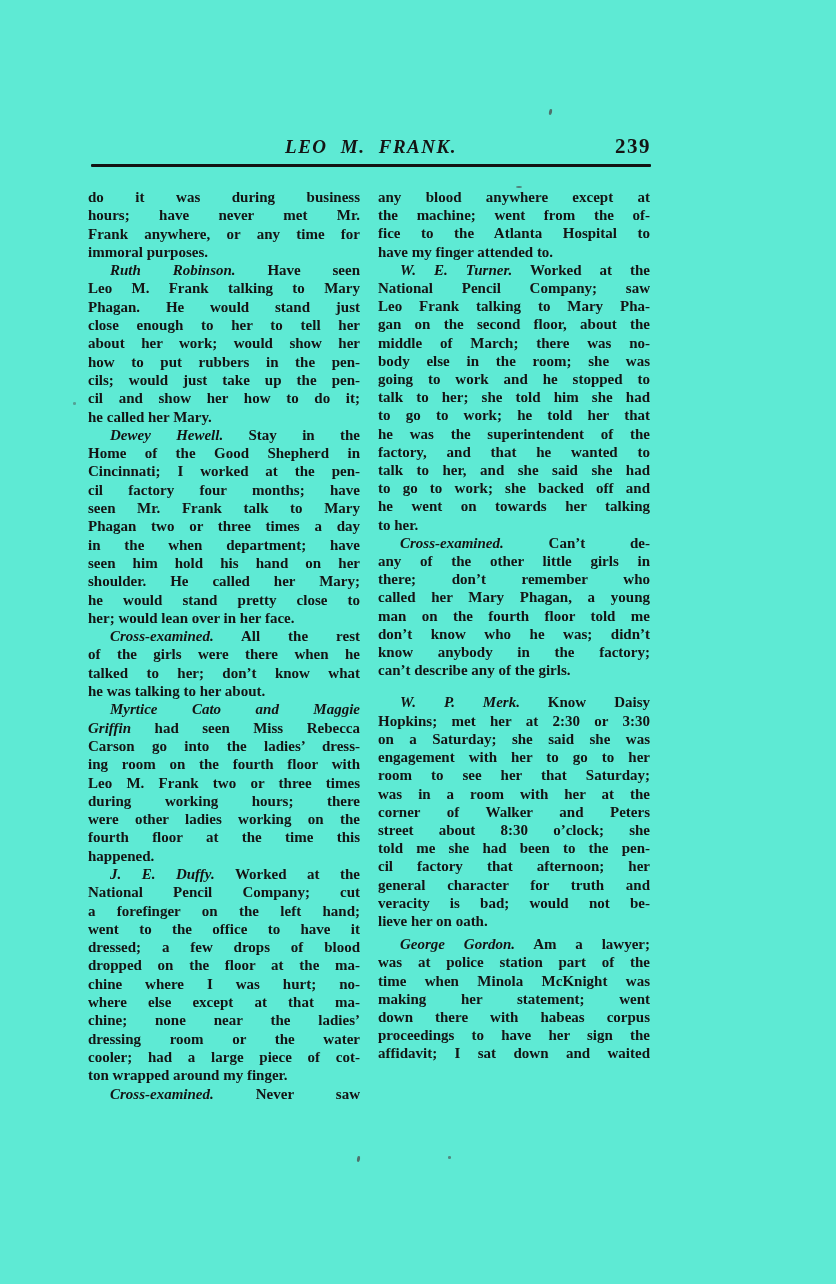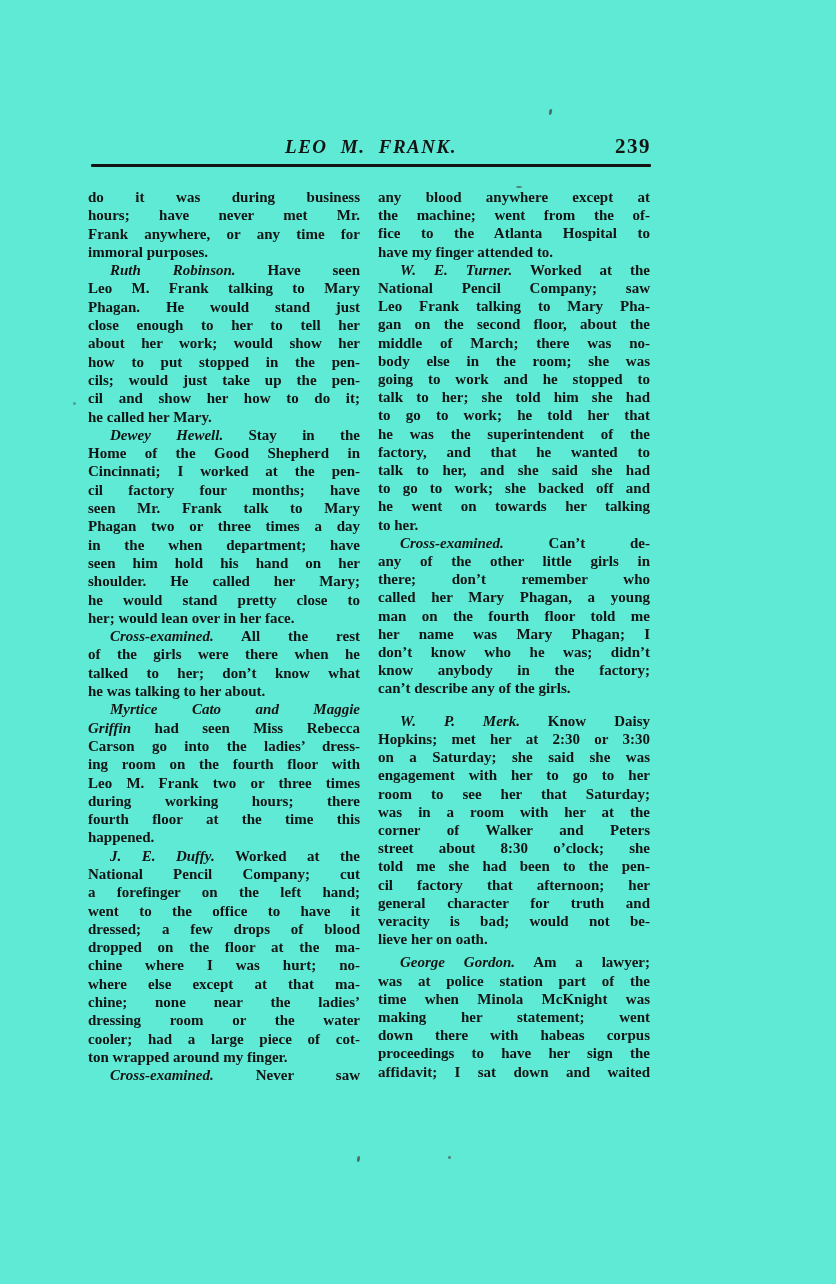--- a/index.html
+++ b/index.html
@@ -94,21 +94,21 @@
         <div class="line"><span>hours; have never met Mr.</span></div>
         <div class="line"><span>Frank anywhere, or any time for</span></div>
         <div class="line endline"><span>immoral purposes.</span></div>
       </div>
       <div class="para">
         <div class="line indent"><span class="lead">Ruth Robinson.</span><span> Have seen</span></div>
         <div class="line"><span>Leo M. Frank talking to Mary</span></div>
         <div class="line"><span>Phagan. He would stand just</span></div>
         <div class="line"><span>close enough to her to tell her</span></div>
         <div class="line"><span>about her work; would show her</span></div>
-        <div class="line"><span>how to put stopped in the pen-</span></div>
+        <div class="line"><span>how to put rubbers in the pen-</span></div>
         <div class="line"><span>cils; would just take up the pen-</span></div>
         <div class="line"><span>cil and show her how to do it;</span></div>
         <div class="line endline"><span>he called her Mary.</span></div>
       </div>
       <div class="para">
         <div class="line indent"><span class="lead">Dewey Hewell.</span><span> Stay in the</span></div>
         <div class="line"><span>Home of the Good Shepherd in</span></div>
         <div class="line"><span>Cincinnati; I worked at the pen-</span></div>
         <div class="line"><span>cil factory four months; have</span></div>
         <div class="line"><span>seen Mr. Frank talk to Mary</span></div>
@@ -125,20 +125,21 @@
         <div class="line"><span>talked to her; don’t know what</span></div>
         <div class="line endline"><span>he was talking to her about.</span></div>
       </div>
       <div class="para">
         <div class="line indent"><span class="lead">Myrtice Cato and Maggie</span></div>
         <div class="line"><span class="lead">Griffin</span><span> had seen Miss Rebecca</span></div>
         <div class="line"><span>Carson go into the ladies’ dress-</span></div>
         <div class="line"><span>ing room on the fourth floor with</span></div>
         <div class="line"><span>Leo M. Frank two or three times</span></div>
         <div class="line"><span>during working hours; there</span></div>
+        <div class="line"><span>were other ladies working on the</span></div>
         <div class="line"><span>fourth floor at the time this</span></div>
         <div class="line endline"><span>happened.</span></div>
       </div>
       <div class="para">
         <div class="line indent"><span class="lead">J. E. Duffy.</span><span> Worked at the</span></div>
         <div class="line"><span>National Pencil Company; cut</span></div>
         <div class="line"><span>a forefinger on the left hand;</span></div>
         <div class="line"><span>went to the office to have it</span></div>
         <div class="line"><span>dressed; a few drops of blood</span></div>
         <div class="line"><span>dropped on the floor at the ma-</span></div>
@@ -176,21 +177,20 @@
         <div class="line"><span>to go to work; she backed off and</span></div>
         <div class="line"><span>he went on towards her talking</span></div>
         <div class="line endline"><span>to her.</span></div>
       </div>
       <div class="para">
         <div class="line indent"><span class="lead">Cross-examined.</span><span> Can’t de-</span></div>
         <div class="line"><span>any of the other little girls in</span></div>
         <div class="line"><span>there; don’t remember who</span></div>
         <div class="line"><span>called her Mary Phagan, a young</span></div>
         <div class="line"><span>man on the fourth floor told me</span></div>
-        <div class="line"><span>her name was Mary Phagan; I</span></div>
         <div class="line"><span>don’t know who he was; didn’t</span></div>
         <div class="line"><span>know anybody in the factory;</span></div>
         <div class="line endline"><span>can’t describe any of the girls.</span></div>
       </div>
       <div class="para" style="margin-top: 14px;">
         <div class="line indent"><span class="lead">W. P. Merk.</span><span> Know Daisy</span></div>
         <div class="line"><span>Hopkins; met her at 2:30 or 3:30</span></div>
         <div class="line"><span>on a Saturday; she said she was</span></div>
         <div class="line"><span>engagement with her to go to her</span></div>
         <div class="line"><span>room to see her that Saturday;</span></div>

